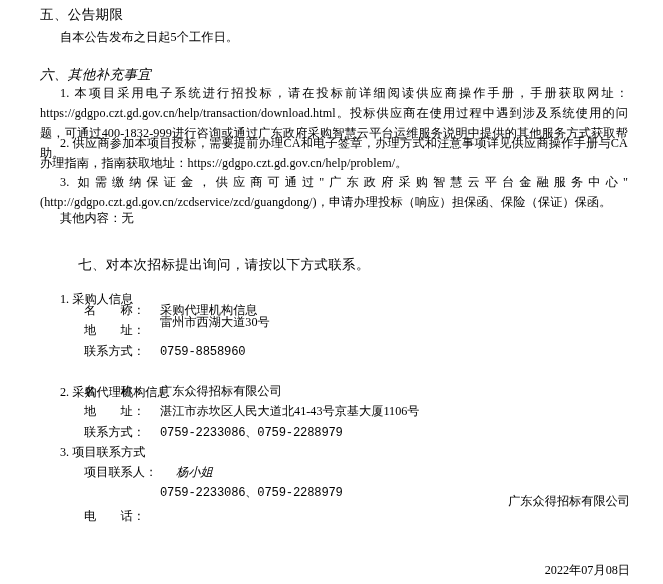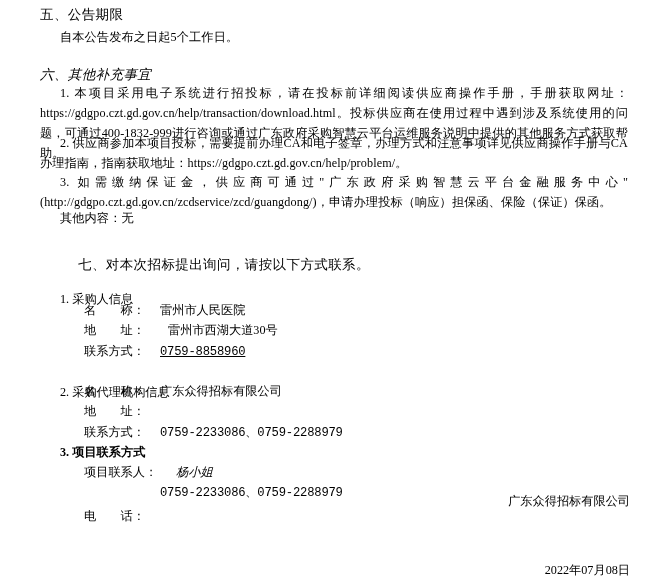--- a/index.html
+++ b/index.html
@@ -71,34 +71,35 @@
   <div class="para" style="position:absolute; left:40px; top:133px; width:588px; text-indent:20px; line-height:20px;">2. 供应商参加本项目投标，需要提前办理CA和电子签章，办理方式和注意事项详见供应商操作手册与CA办理指南，指南获取地址：https://gdgpo.czt.gd.gov.cn/help/problem/。</div>
 
   <div class="para" style="position:absolute; left:40px; top:172px; width:588px; text-indent:20px; line-height:20px;">3. 如需缴纳保证金，供应商可通过"广东政府采购智慧云平台金融服务中心"(http://gdgpo.czt.gd.gov.cn/zcdservice/zcd/guangdong/)，申请办理投标（响应）担保函、保险（保证）保函。</div>
 
   <div class="para" style="position:absolute; left:60px; top:212px;">其他内容：无</div>
 
   <div class="row-abs section-head" style="left:40px; top:258px;margin-left:38px;">七、对本次招标提出询问，请按以下方式联系。</div>
 
   <div class="row-abs contact-head" style="left:60px; top:284px;margin-top:9px;">1. 采购人信息</div>
   <div class="row-abs contact-head" style="left:84px; top:304px;">名　　称：</div>
-  <div class="row-abs contact-head" style="left:160px; top:304px;">雷州市人民医院</div>
+  <div class="row-abs contact-head" style="left:160px; top:304px;">采购代理机构信息</div>
   <div class="row-abs contact-head" style="left:84px; top:324px;">地　　址：</div>
-  <div class="row-abs contact-head" style="left:160px; top:324px;margin-left:8px;">雷州市西湖大道30号</div>
+  <div class="row-abs contact-head" style="left:160px; top:316px;">雷州市西湖大道30号</div>
   <div class="row-abs contact-head" style="left:84px; top:345px;">联系方式：</div>
-  <div class="row-abs contact-head mono" style="left:160px; top:346px;text-decoration:underline;">0759-8858960</div>
+  <div class="row-abs contact-head mono" style="left:160px; top:346px;">0759-8858960</div>
 
   <div class="row-abs contact-head" style="left:60px; top:365px;margin-top:21px;">2. 采购代理机构信息</div>
   <div class="row-abs contact-head" style="left:84px; top:385px;">名　　称：</div>
   <div class="row-abs contact-head" style="left:160px; top:385px;">广东众得招标有限公司</div>
   <div class="row-abs contact-head" style="left:84px; top:405px;">地　　址：</div>
+  <div class="row-abs contact-head" style="left:160px; top:405px;">湛江市赤坎区人民大道北41-43号京基大厦1106号</div>
   <div class="row-abs contact-head" style="left:84px; top:426px;">联系方式：</div>
   <div class="row-abs contact-head mono" style="left:160px; top:427px;">0759-2233086、0759-2288979</div>
 
-  <div class="row-abs contact-head" style="left:60px; top:446px;font-weight:bold;">3. 项目联系方式</div>
+  <div class="row-abs contact-head" style="left:60px; top:446px;">3. 项目联系方式</div>
   <div class="row-abs contact-head" style="left:84px; top:466px;">项目联系人：</div>
   <div class="row-abs contact-head" style="left:176px; top:466px;font-style:italic;">杨小姐</div>
   <div class="row-abs contact-head" style="left:84px; top:510px;">电　　话：</div>
   <div class="row-abs contact-head mono" style="left:160px; top:487px;">0759-2233086、0759-2288979</div>
 
   <div class="sig" style="top:495px;">广东众得招标有限公司</div>
   <div class="sig" style="top:517px;margin-top:47px;">2022年07月08日</div>
 
 </div>
 

